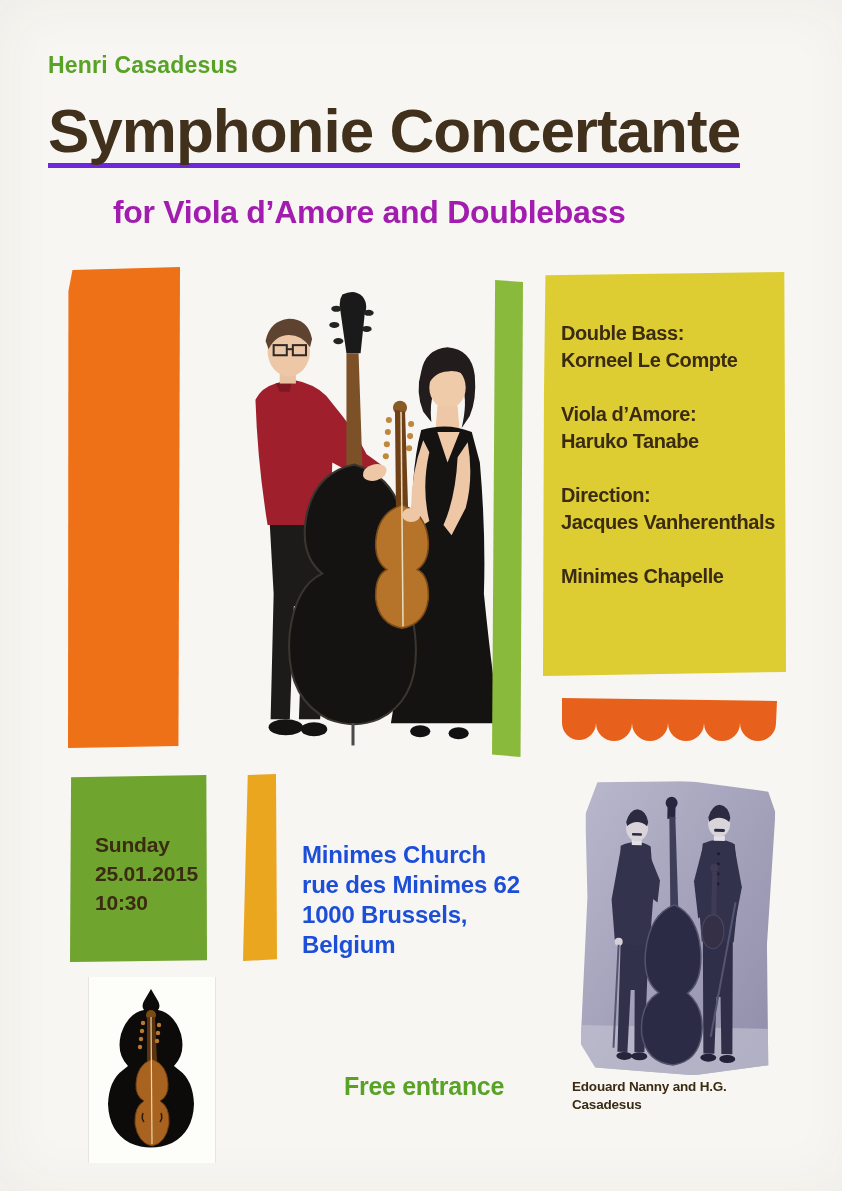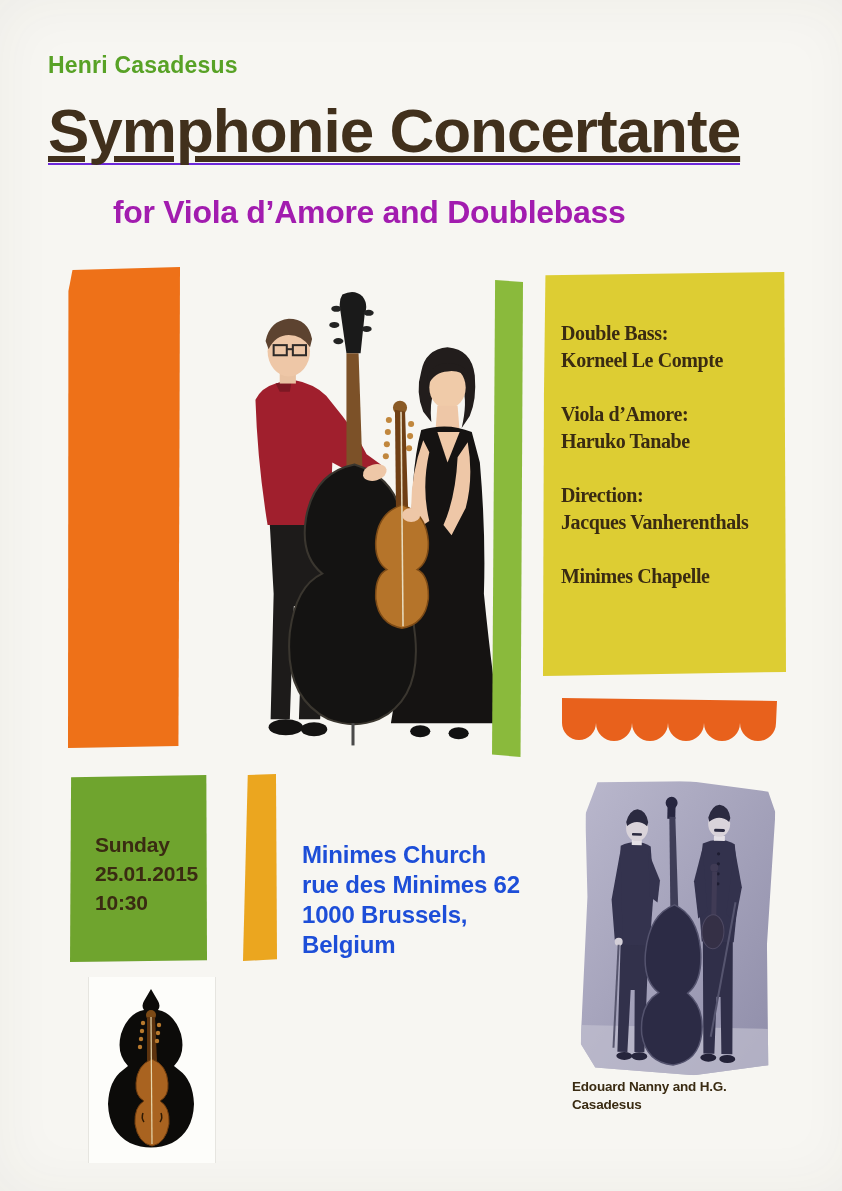--- a/index.html
+++ b/index.html
@@ -11,42 +11,42 @@
     padding-left:12px;
   }
   .abs{position:absolute;}
   .composer{
     left:48px;top:52px;font-size:23px;font-weight:bold;color:#58a226;letter-spacing:.2px;
   }
   .title{
     left:48px;top:100px;font-size:62px;font-weight:bold;color:#41301c;
     letter-spacing:-1px;line-height:1.0;white-space:nowrap;
   }
-  .title span{display:inline-block;border-bottom:2px solid #6d28d9;padding-bottom:1px;text-decoration:underline;}
+  .title span{display:inline-block;border-bottom:5px solid #6d28d9;padding-bottom:1px;}
   .subtitle{
     left:113px;top:194px;font-size:32px;font-weight:bold;color:#a21caf;
     letter-spacing:-.3px;white-space:nowrap;
   }
   .orange-panel{
     left:68px;top:267px;width:112px;height:481px;background:#ee7118;
     clip-path:polygon(4% .6%,100% 0%,98.6% 99.6%,0% 100%,.4% 5%);
     box-shadow:0 2px 3px rgba(0,0,0,.08);
   }
   .green-bar{
     left:492px;top:280px;width:31px;height:477px;background:#8aba3c;
     clip-path:polygon(10% 0%,100% .4%,92% 100%,0% 99.5%);
   }
   .credits-panel{
     left:543px;top:272px;width:243px;height:404px;background:#ddcd33;
     clip-path:polygon(1% .8%,99.3% 0%,100% 99%,0% 100%,.4% 30%);
     box-shadow:0 2px 3px rgba(0,0,0,.08);
     padding:0;box-sizing:border-box;
   }
   .credits-inner{position:absolute;left:18px;top:48px;width:215px;}
-  .credit-group{margin-bottom:27px;font-family:Liberation Serif, serif;}
+  .credit-group{margin-bottom:27px;}
   .credit-line{
     font-size:20px;font-weight:bold;color:#3a2b12;line-height:27px;
     letter-spacing:-.4px;white-space:nowrap;
   }
   .scallop{left:560px;top:697px;width:218px;height:46px;}
   .date-panel{
     left:70px;top:775px;width:137px;height:187px;background:#6fa42e;
     clip-path:polygon(.8% 1.2%,99.5% 0%,100% 99%,0% 100%);
     box-shadow:0 3px 4px rgba(0,0,0,.1);
   }
@@ -258,14 +258,15 @@
       <circle cx="70" cy="48" r="2.2" fill="#b97a2e"></circle>
       <circle cx="69" cy="56" r="2.2" fill="#b97a2e"></circle>
       <circle cx="68" cy="64" r="2.2" fill="#b97a2e"></circle>
       <path d="M63 82 Q48 88 47 106 Q46 119 55 124 Q45 130 46 147 Q49 166 63 169 Q77 166 80 147 Q81 130 71 124 Q80 119 79 106 Q78 88 63 82 Z" fill="#a96320" stroke="#6f3c0e"></path>
       <line x1="62" y1="40" x2="63" y2="167" stroke="#e6d7ac" stroke-width="1.2"></line>
       <path d="M54 136 q-2 5 1 9" stroke="#2e1a04" stroke-width="1.5" fill="none"></path>
       <path d="M72 136 q2 5 -1 9" stroke="#2e1a04" stroke-width="1.5" fill="none"></path>
     </svg>
   </div>
 
+  <div class="abs free">Free entrance</div>
 
 </div>
 
 </body></html>

